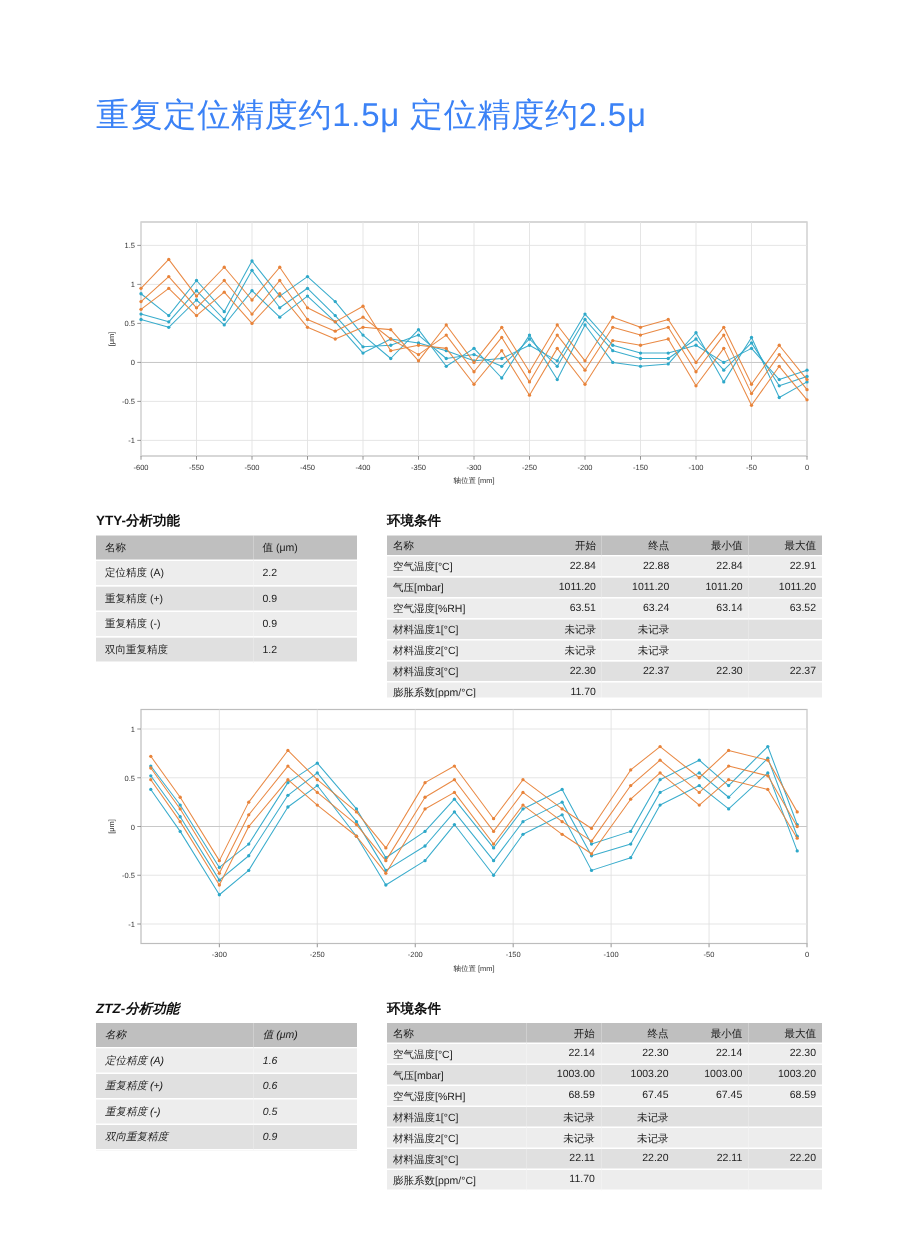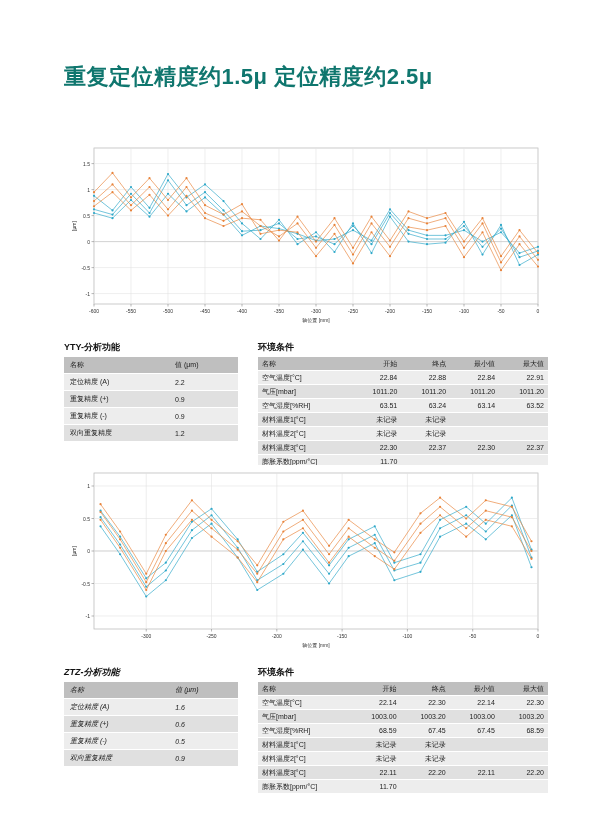--- a/index.html
+++ b/index.html
@@ -6,21 +6,21 @@
   body{
     width:609px;height:833px;background:#ffffff;
     font-family:"Liberation Sans", sans-serif;
     color:#1a1a1a;
     -webkit-font-smoothing:antialiased;
   }
   .page{position:relative;width:609px;height:833px;overflow:hidden;}
 
   .title{
     position:absolute;left:64px;top:62px;
-    font-size:22px;font-weight:bold;letter-spacing:.5px;color:#0f766e;
+    font-size:22px;font-weight:normal;letter-spacing:.5px;color:#3b82f6;
   }
 
   
   .chart-wrap{position:absolute;background:#fff;}
 
   
   .tbl-title{font-size:9px;font-weight:bold;color:#111;margin-bottom:3px;}
   table{border-collapse:collapse;font-size:7px;color:#222;}
   .analysis-tbl{width:174px;}
   .analysis-tbl th,.analysis-tbl td{

